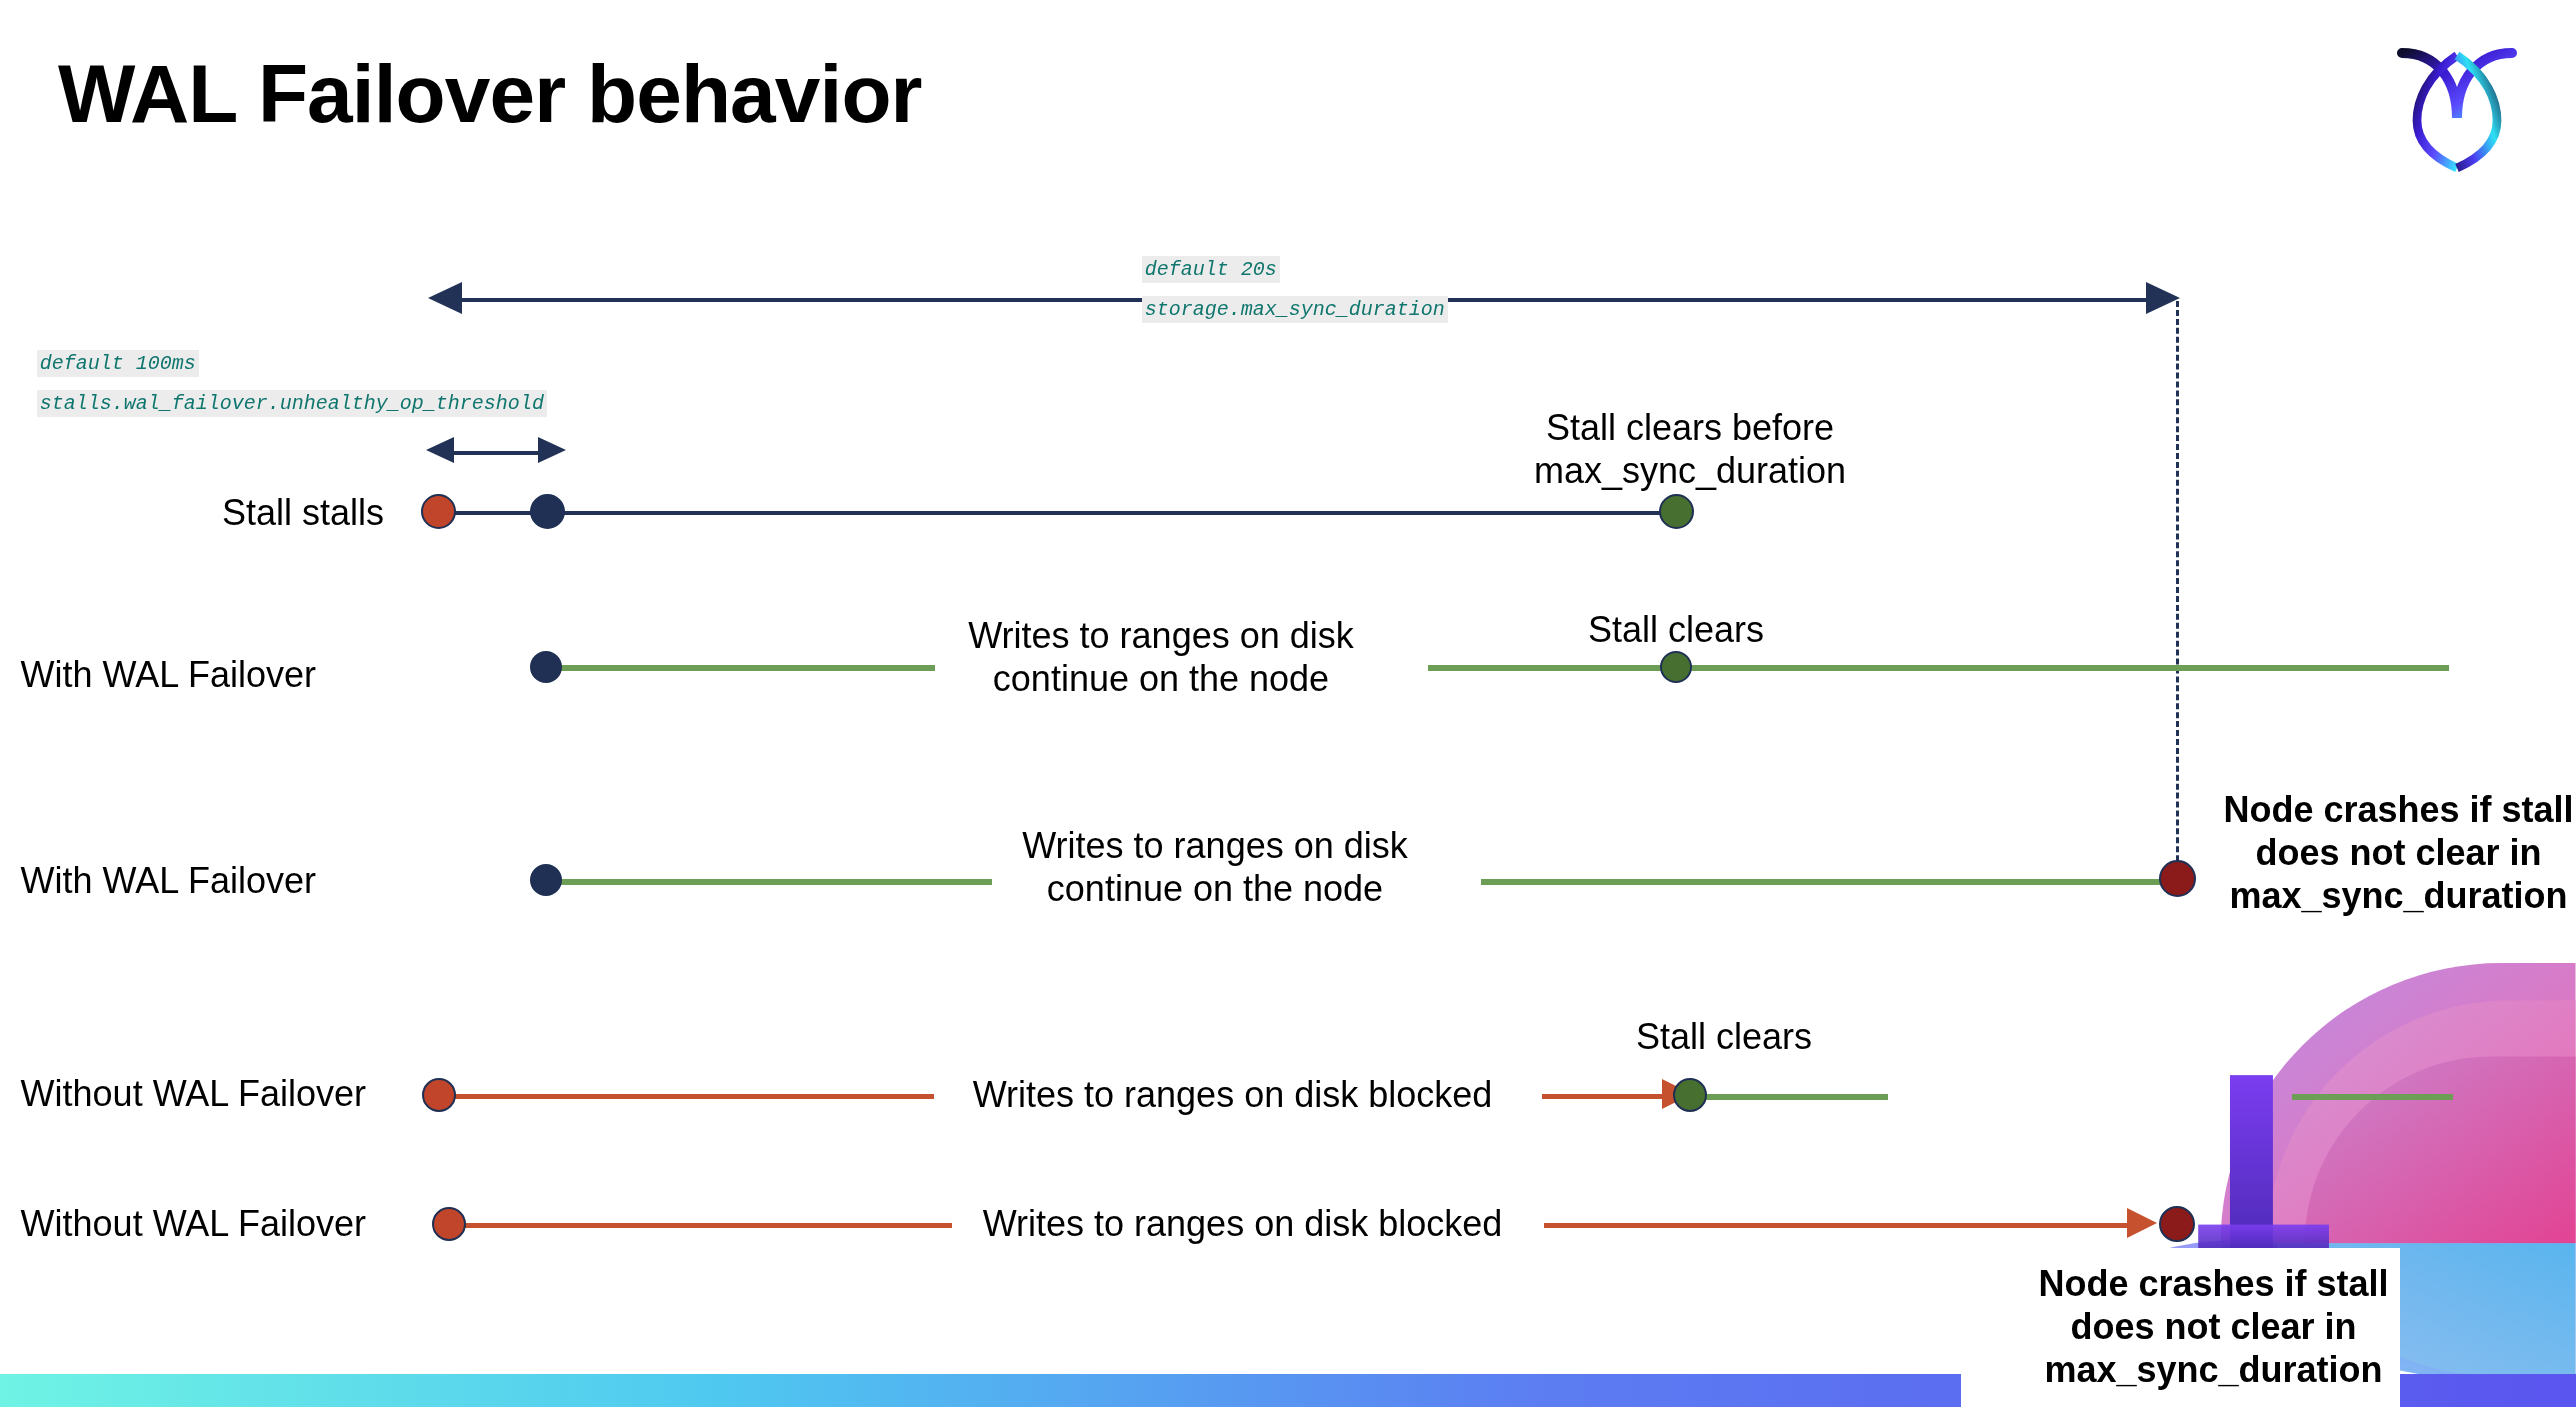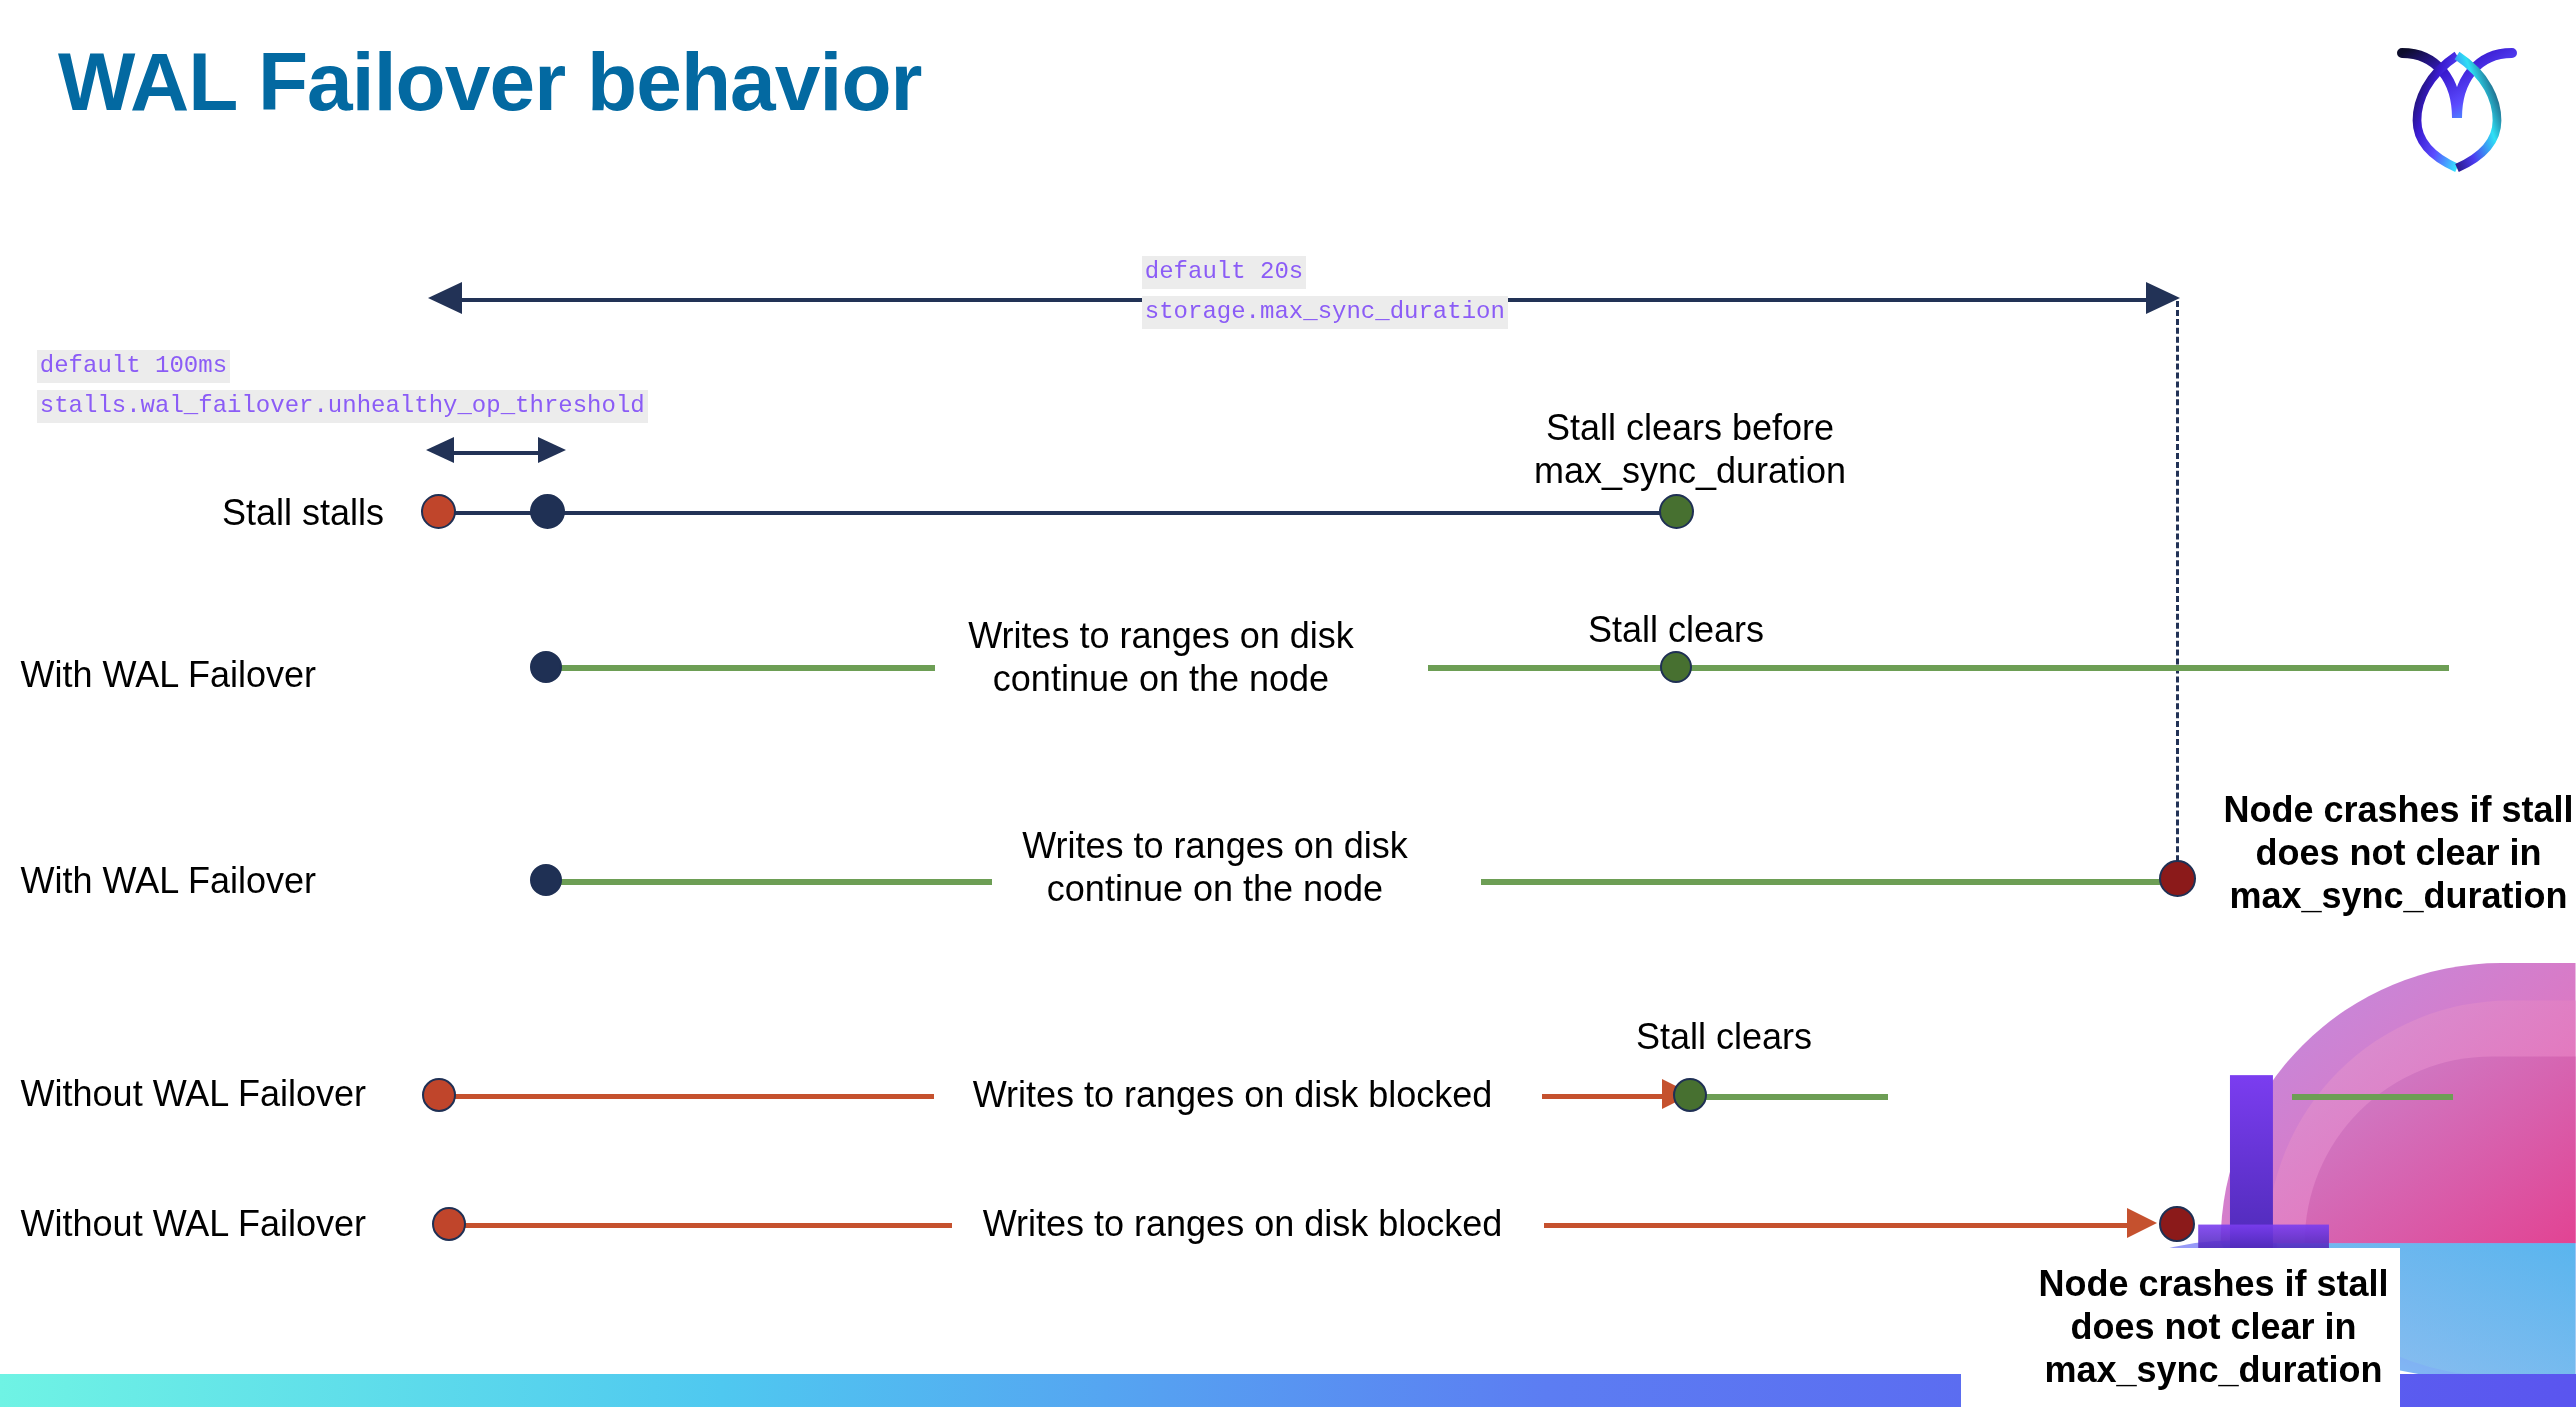--- a/index.html
+++ b/index.html
@@ -20,24 +20,24 @@
     width: 2576px;
     height: 1408px;
     background: #ffffff;
     overflow: hidden;
   }
 
   
   #page-title {
     position: absolute;
     left: 58px;
-    top: 35px;
+    top: 47px;
     font-size: 82px;
     font-weight: bold;
-    color: #0369a1;
+    color: #000000;
     letter-spacing: -0.9px;
     white-space: nowrap;
   }
 
   
   #brand-logo {
     position: absolute;
     left: 2382px;
     top: 28px;
     width: 150px;
@@ -60,26 +60,27 @@
     bottom: 0;
     width: 2576px;
     height: 34px;
     background: linear-gradient(90deg, #6ff3e4 0%, #4fc8f0 28%, #5c7df2 60%, #5a55ef 100%);
   }
 
   
   .code-chip {
     position: absolute;
     font-family: "Liberation Mono", monospace;
-    font-size: 24px;
-    color: #8b5cf6;
+    font-size: 20px;
+    color: #0f766e;
     background: #ececec;
     white-space: nowrap;
     line-height: 1.28;
     padding: 0.9px 2.8px;
+    font-style: italic;
   }
 
   
   .row-label {
     position: absolute;
     font-size: 36px;
     color: #000000;
     white-space: nowrap;
   }
 

